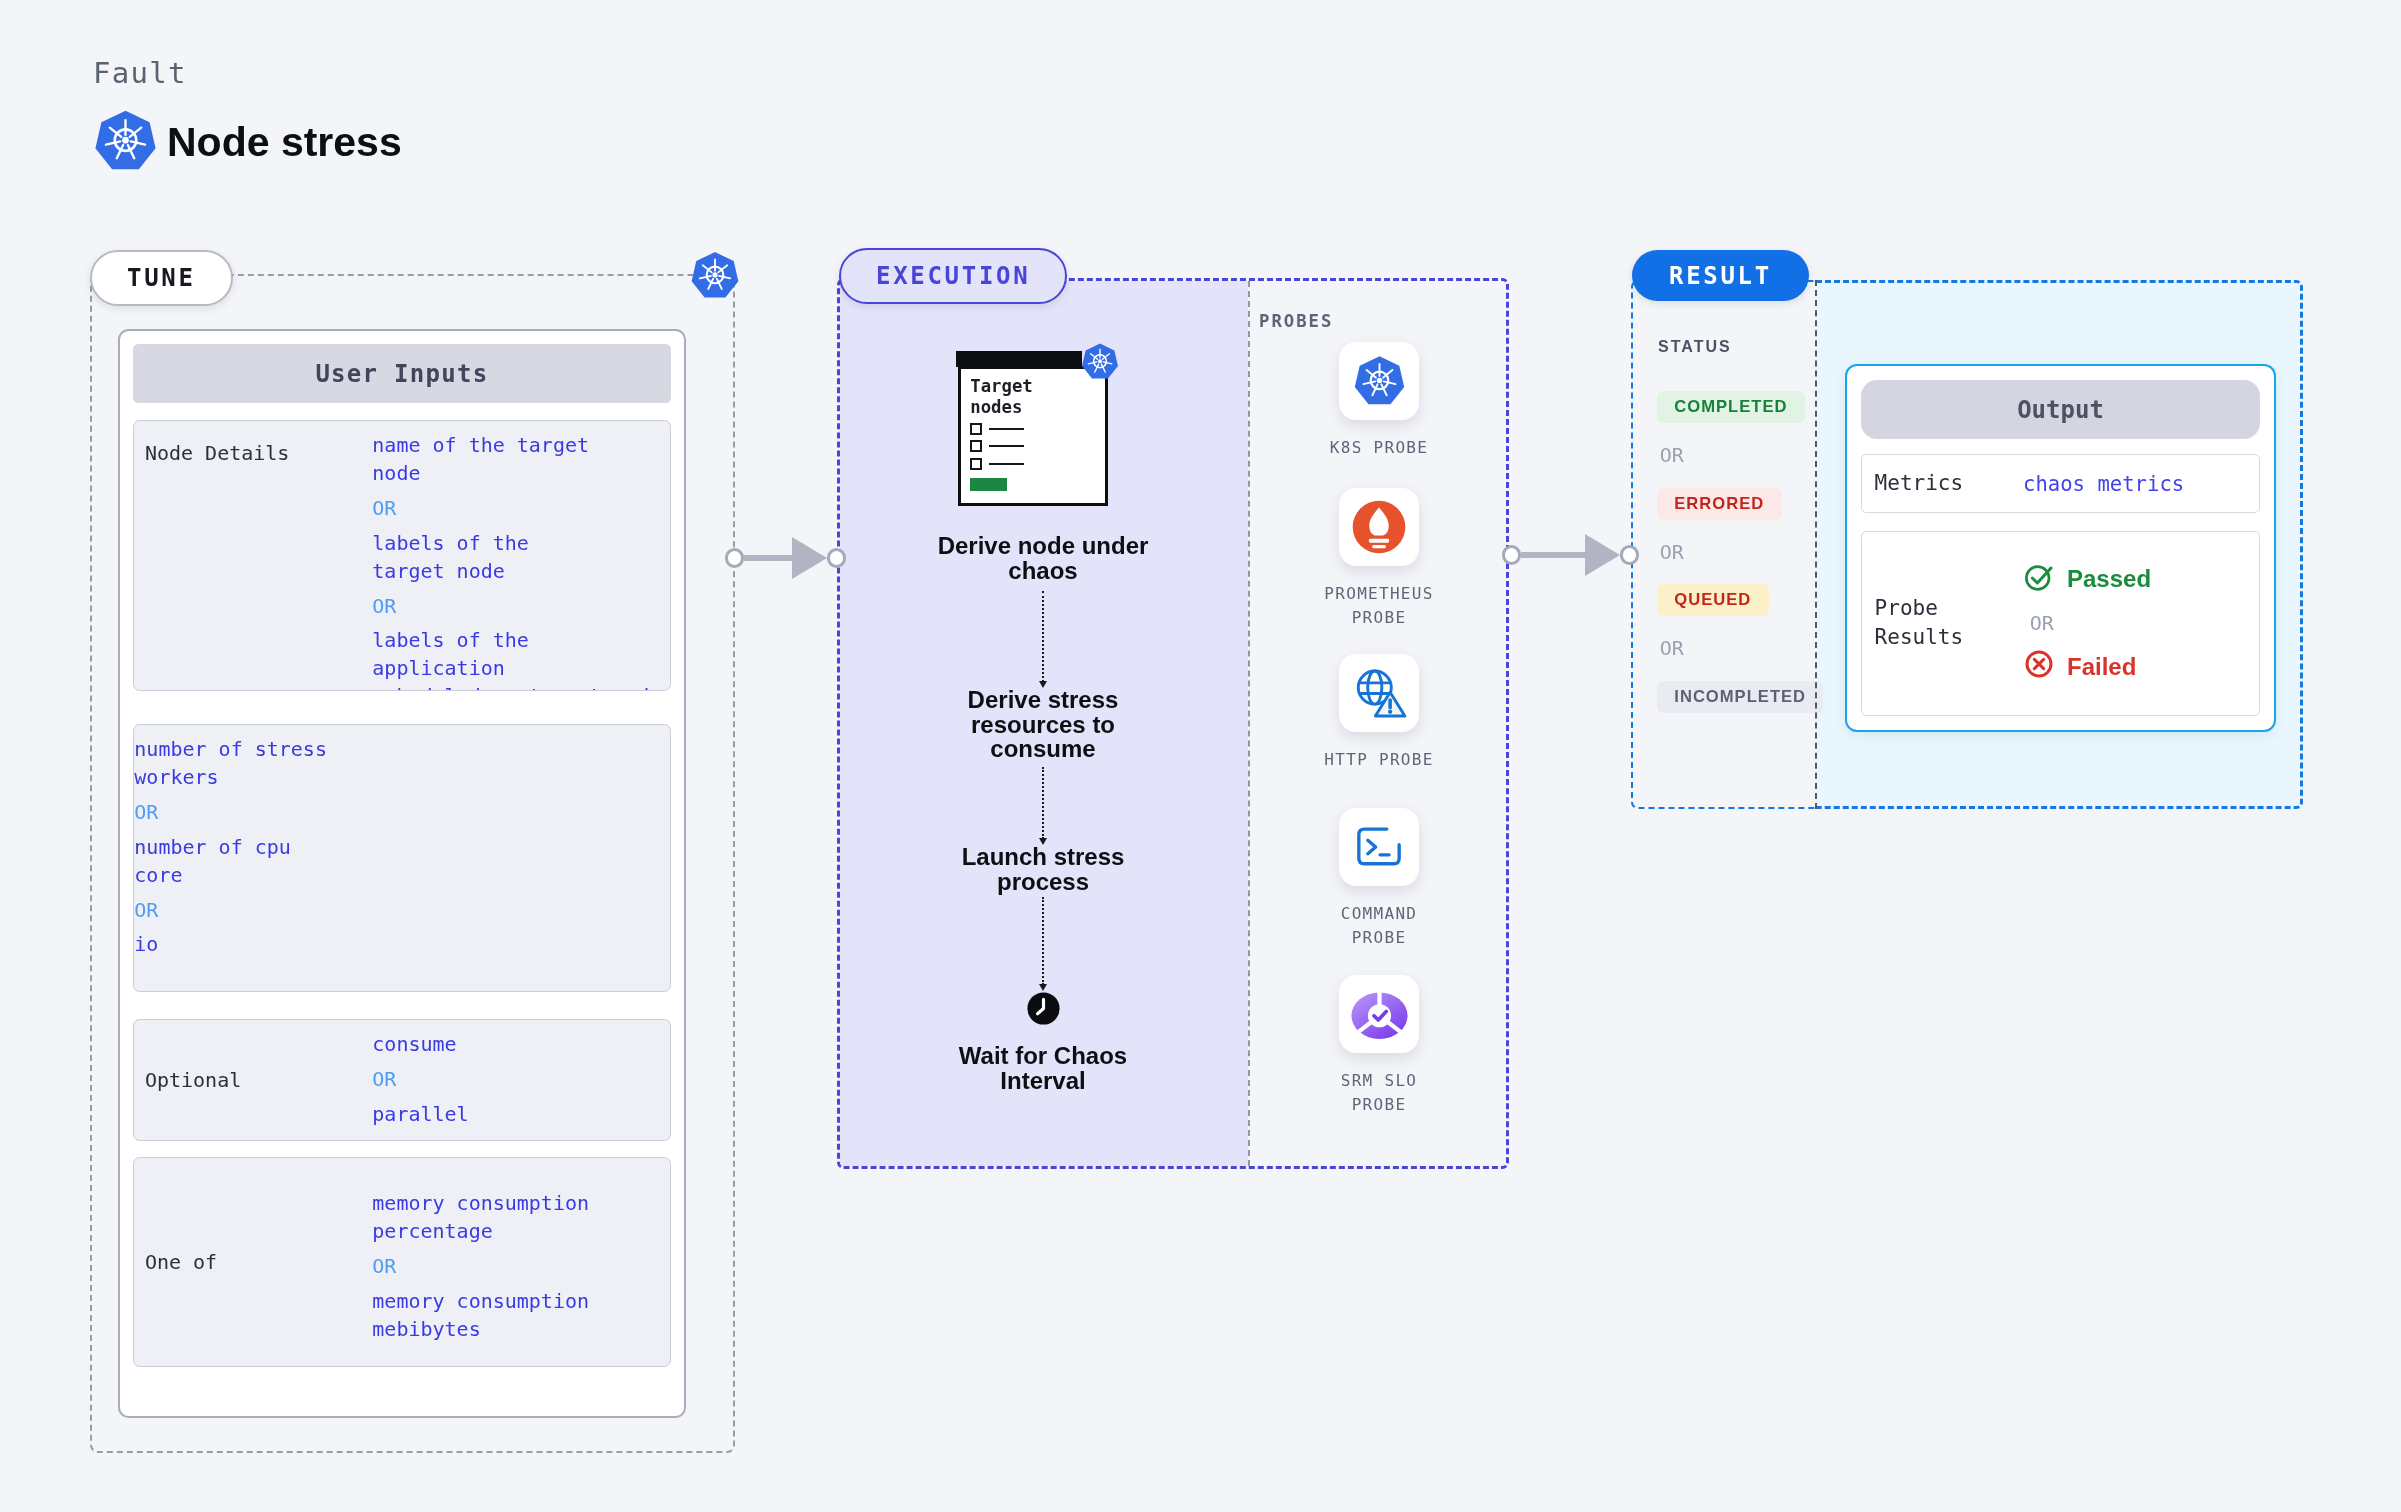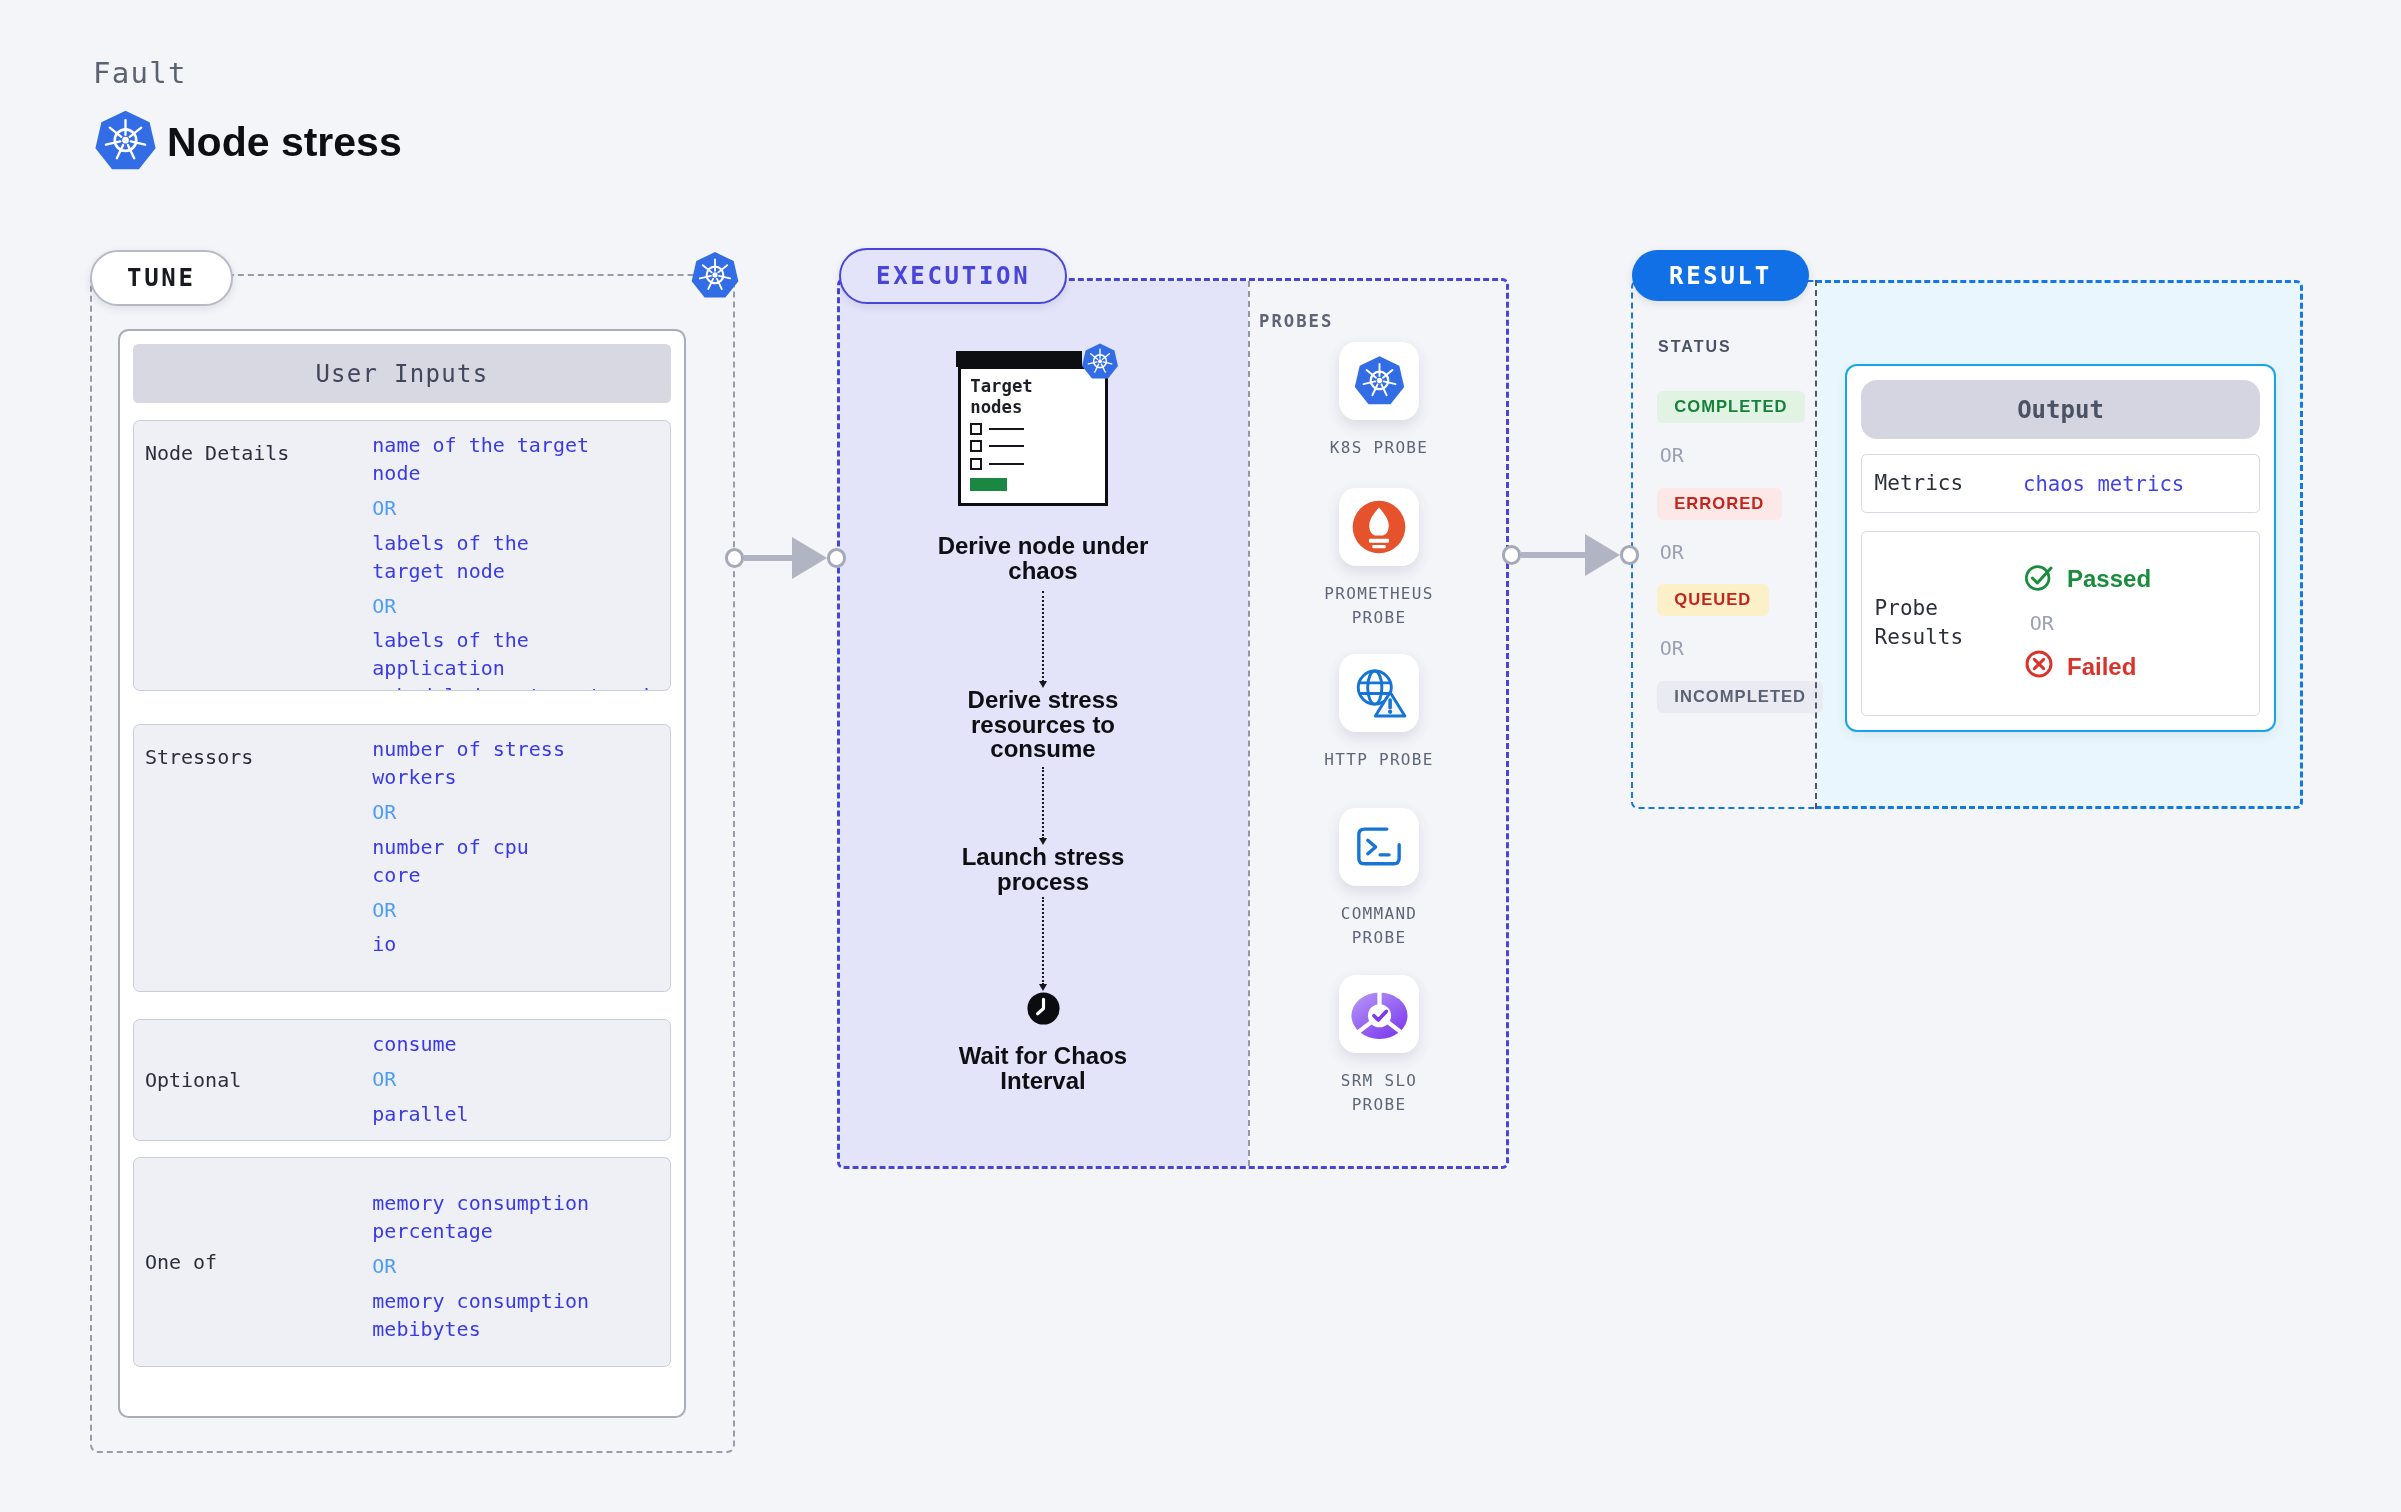--- a/index.html
+++ b/index.html
@@ -19,21 +19,21 @@
   .tune-pill{left:90px;top:250px;height:52px;padding:0 35px;background:#ffffff;border:2.7px solid #b7bac5;color:#181a20;z-index:6;}
   .exec-pill{left:839px;top:248px;height:52px;padding:0 35px;background:#e3e3f9;border:2.7px solid #4845d8;color:#4845d8;z-index:6;}
   .result-pill{left:1632px;top:250px;height:51px;padding:0 37px;background:#1170e6;border:none;color:#ffffff;z-index:6;}
 
   
   .tune-box{left:90px;top:274px;width:641px;height:1175px;border:2.7px dashed #979caa;border-radius:8px;}
   .tune-k8s{left:689px;top:250px;z-index:6;}
   .ui-panel{left:118px;top:329px;width:568px;height:1089px;background:#ffffff;border:2.7px solid #a9adb8;
             border-radius:10.6px;padding:13.3px;box-sizing:border-box;}
   .ui-header{height:59px;background:#d7d8e2;border-radius:5.3px;display:flex;align-items:center;justify-content:center;
-             font-size:24px;font-weight:400;color:#41465a;letter-spacing:1.3px;margin-bottom:16.6px;}
+             font-size:24px;font-weight:700;color:#41465a;letter-spacing:1.3px;margin-bottom:16.6px;}
   .ui-row{background:#eef0f6;border:1.3px solid #c9cdd9;border-radius:6.7px;display:flex;box-sizing:border-box;overflow:hidden;}
   .ui-row.r1{height:271px;margin-bottom:33px;}
   .ui-row.r2{height:268px;margin-bottom:27px;}
   .ui-row.r3{height:122px;margin-bottom:16.6px;}
   .ui-row.r4{height:210px;}
   .ui-label{width:238px;padding-left:10.6px;box-sizing:border-box;font-size:20px;color:#2b2f39;line-height:24px;}
   .ui-row.r1 .ui-label,.ui-row.r2 .ui-label{padding-top:20px;}
   .ui-row.r3 .ui-label,.ui-row.r4 .ui-label{align-self:center;}
   .ui-values{flex:1;padding-top:10.6px;font-size:20px;line-height:28px;color:#3a3ae4;}
   .ui-row.r4 .ui-values{padding-top:31px;}
@@ -191,21 +191,20 @@
         <div class="or">OR</div>
         <div class="pre">labels of the
 target node</div>
         <div class="or">OR</div>
         <div class="pre">labels of the application
 scheduled on target node</div>
       </div>
     </div>
 
     <div class="ui-row r2">
-      <div class="ui-label">Stressors</div>
       <div class="ui-values">
         <div class="pre">number of stress
 workers</div>
         <div class="or">OR</div>
         <div class="pre">number of cpu
 core</div>
         <div class="or">OR</div>
         <div class="pre">io</div>
       </div>
     </div>

